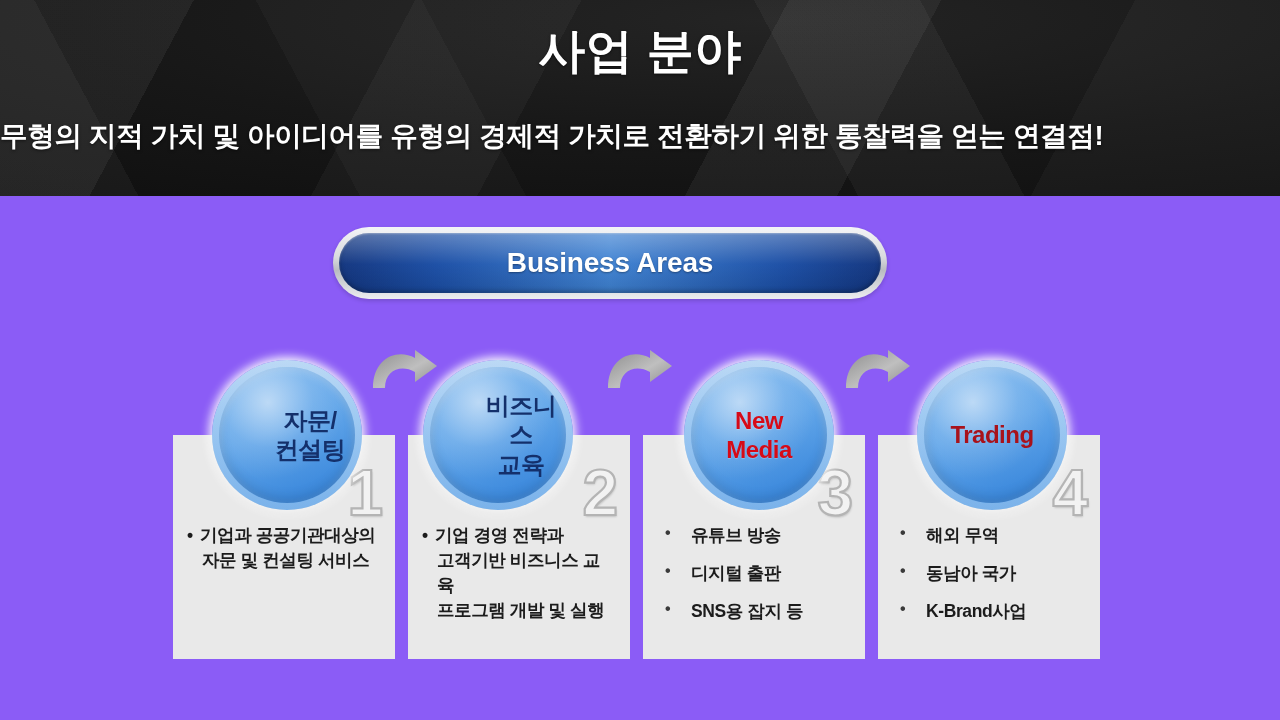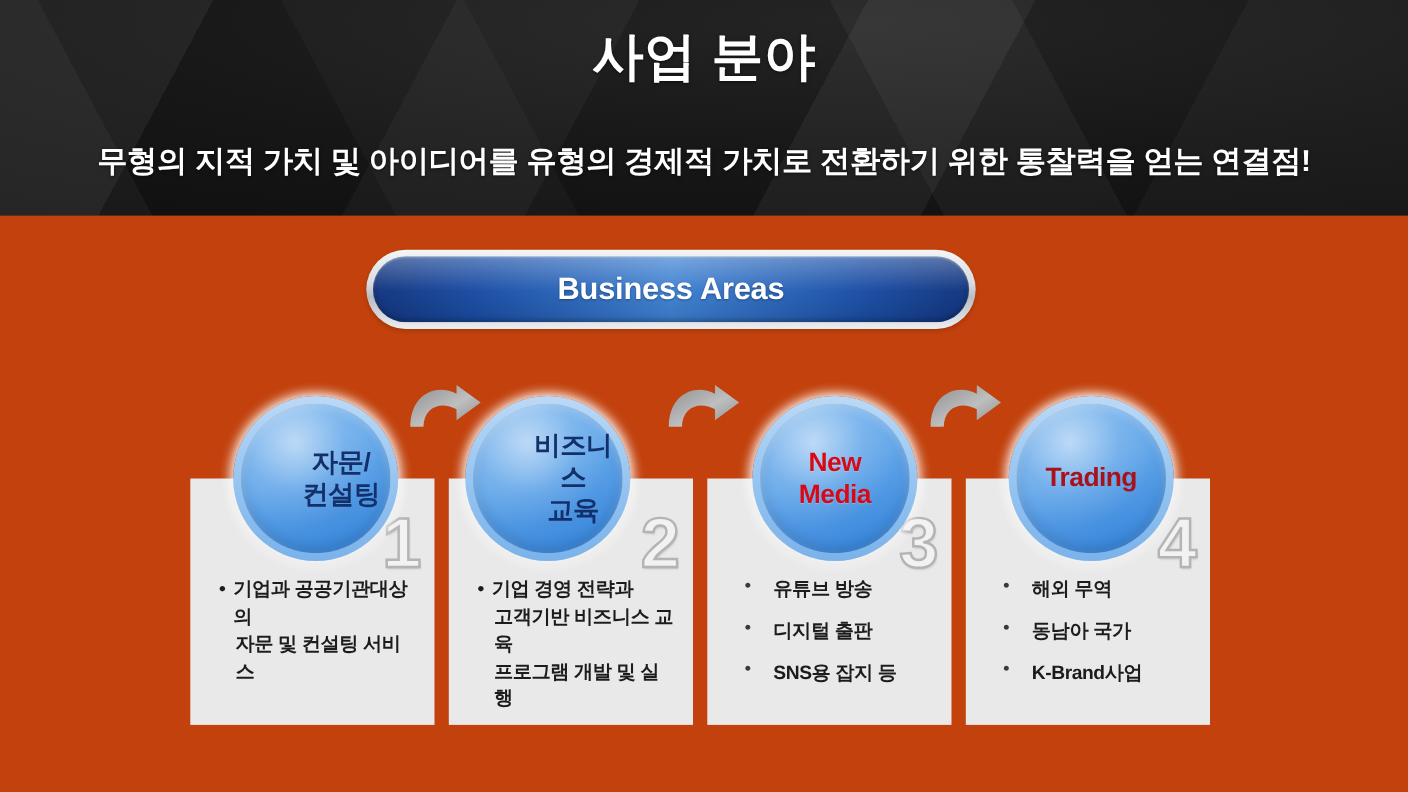--- a/index.html
+++ b/index.html
@@ -9,21 +9,21 @@
     height: 720px;
     overflow: hidden;
     background: #ffffff;
     font-family: "Liberation Sans", "DejaVu Sans", sans-serif;
   }
 
   #slide {
     position: relative;
     width: 1280px;
     height: 720px;
-    background: #c2410c;
+    background: #8b5cf6;
   }
 
   
   .header-band {
     position: absolute;
     left: 0; top: 0;
     width: 1280px;
     height: 196px;
     background:
       linear-gradient(118deg, rgba(255,255,255,0.055) 0 14%, rgba(0,0,0,0) 14% 30%,
@@ -44,23 +44,23 @@
     color: #ffffff;
     font-size: 47px;
     font-weight: bold;
     letter-spacing: 0.5px;
     line-height: 1.15;
     text-shadow: 0 1px 3px rgba(0,0,0,0.6);
   }
 
   .header-subtitle {
     position: absolute;
-    left: 0; top: 128px;
-    width: 1280px;
-    text-align: center;
+    left: 0; top: 118px;
+    width: 1280px;
+    text-align: left;
     color: #ffffff;
     font-size: 27.5px;
     font-weight: bold;
     letter-spacing: -0.3px;
     white-space: nowrap;
     text-shadow: 0 1px 3px rgba(0,0,0,0.55);
   }
 
   
   .pill-wrap {
@@ -125,21 +125,21 @@
     font-size: 64px;
     font-weight: bold;
     line-height: 1;
     color: #f2f2f2;
     -webkit-text-stroke: 2.2px #b4b4b4;
     text-shadow: 1px 2px 2px rgba(0,0,0,0.16);
   }
 
   .card-body {
     position: absolute;
-    left: 12px; right: 0;
+    left: 0; right: 0;
     top: 88px;
     padding: 0 14px;
   }
 
   .bullet-list { list-style: none; }
 
   .bullet-list li {
     position: relative;
     color: #1c1c1c;
     font-size: 17.5px;

